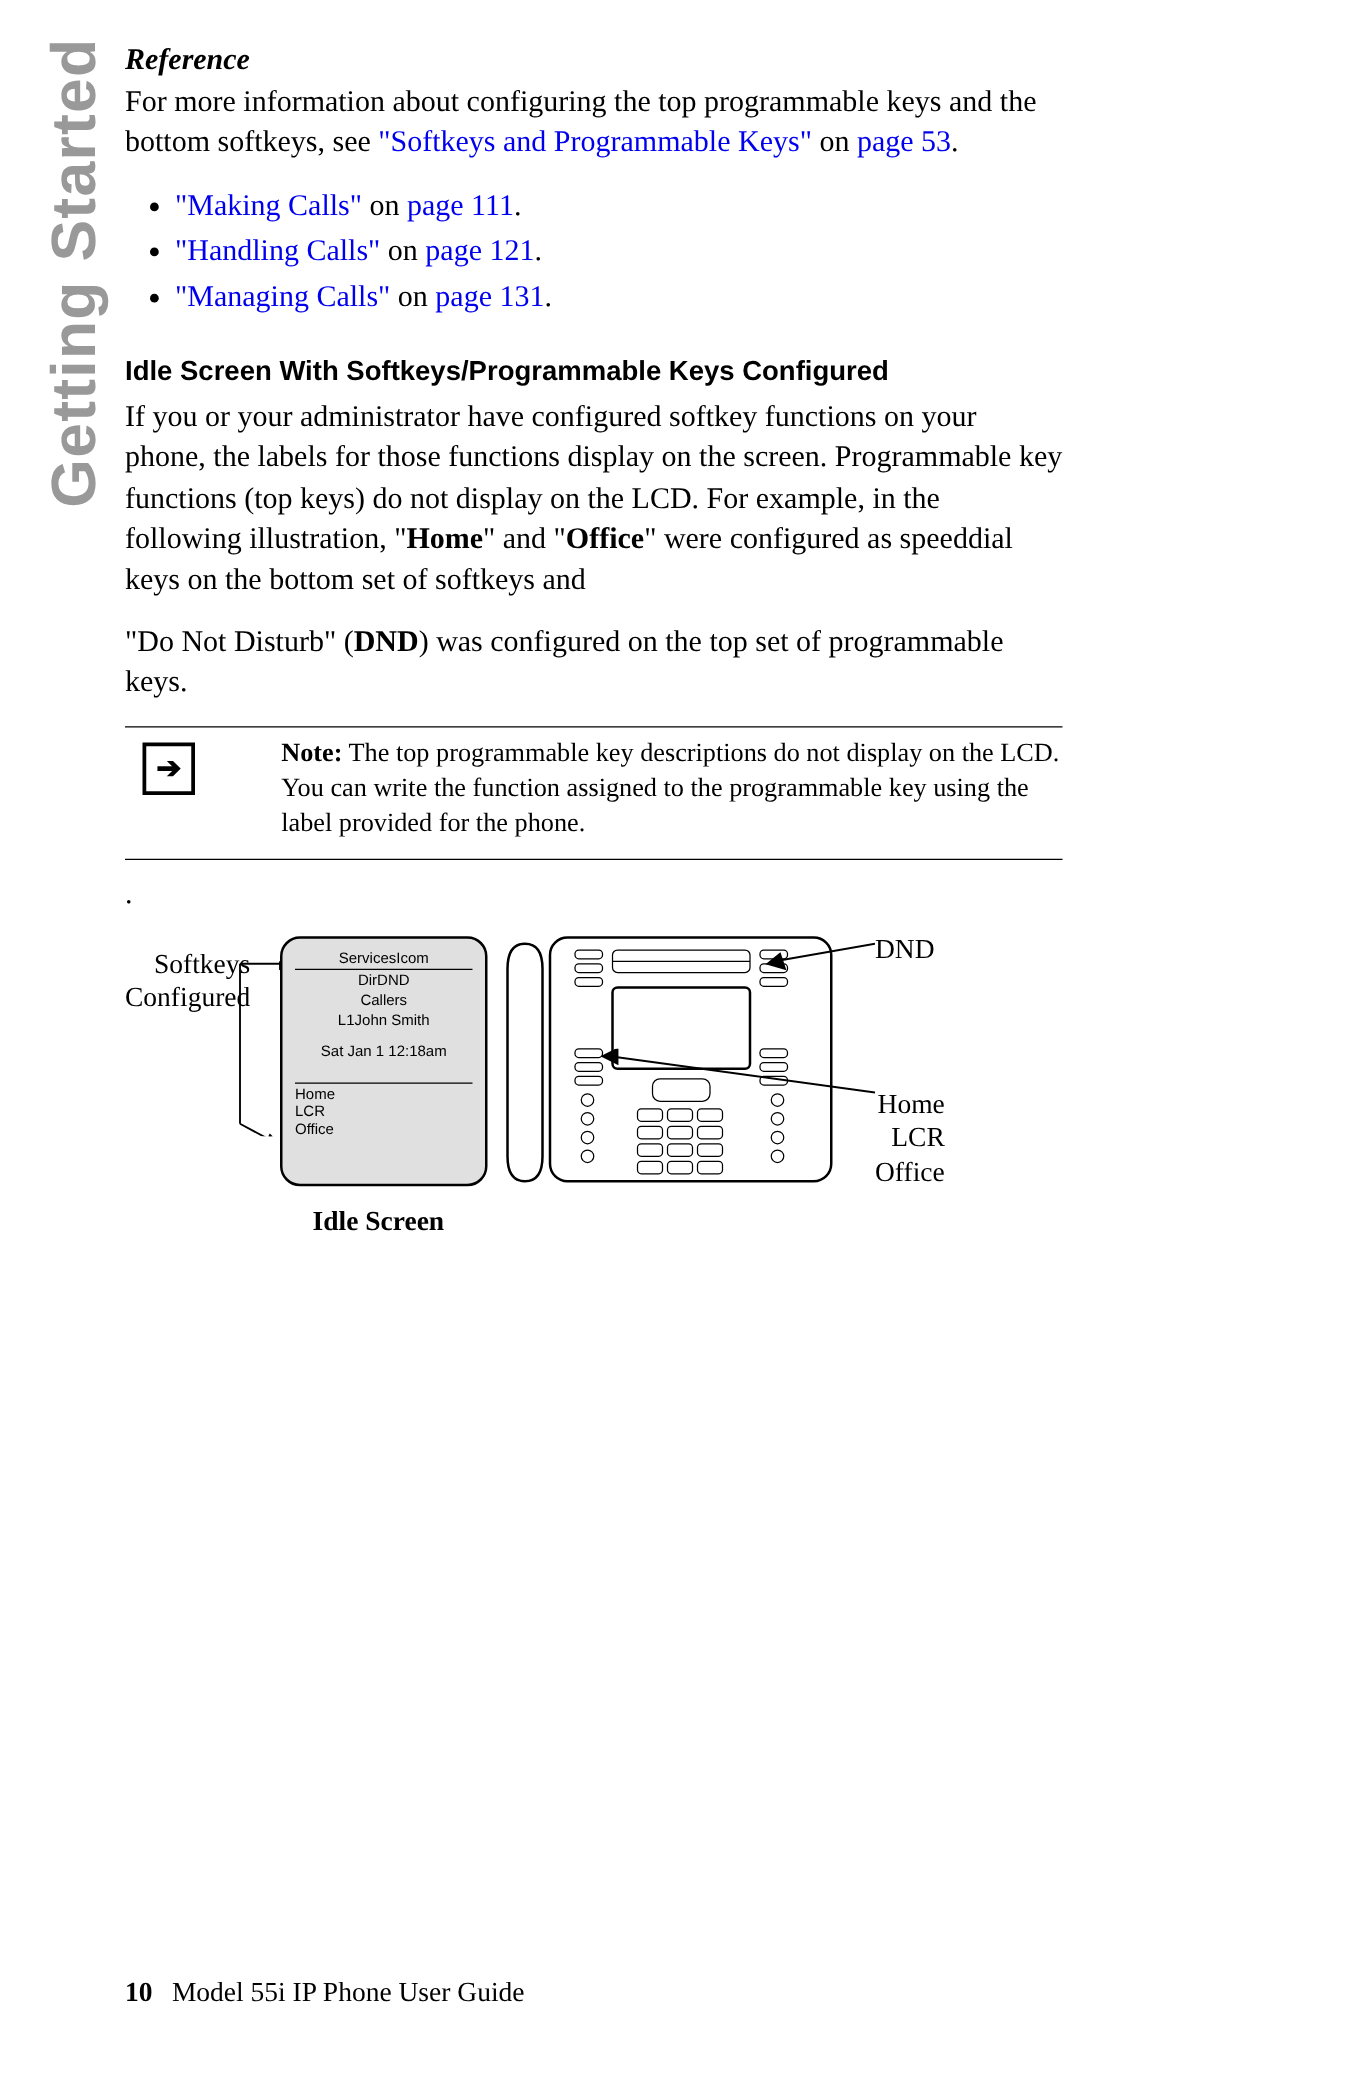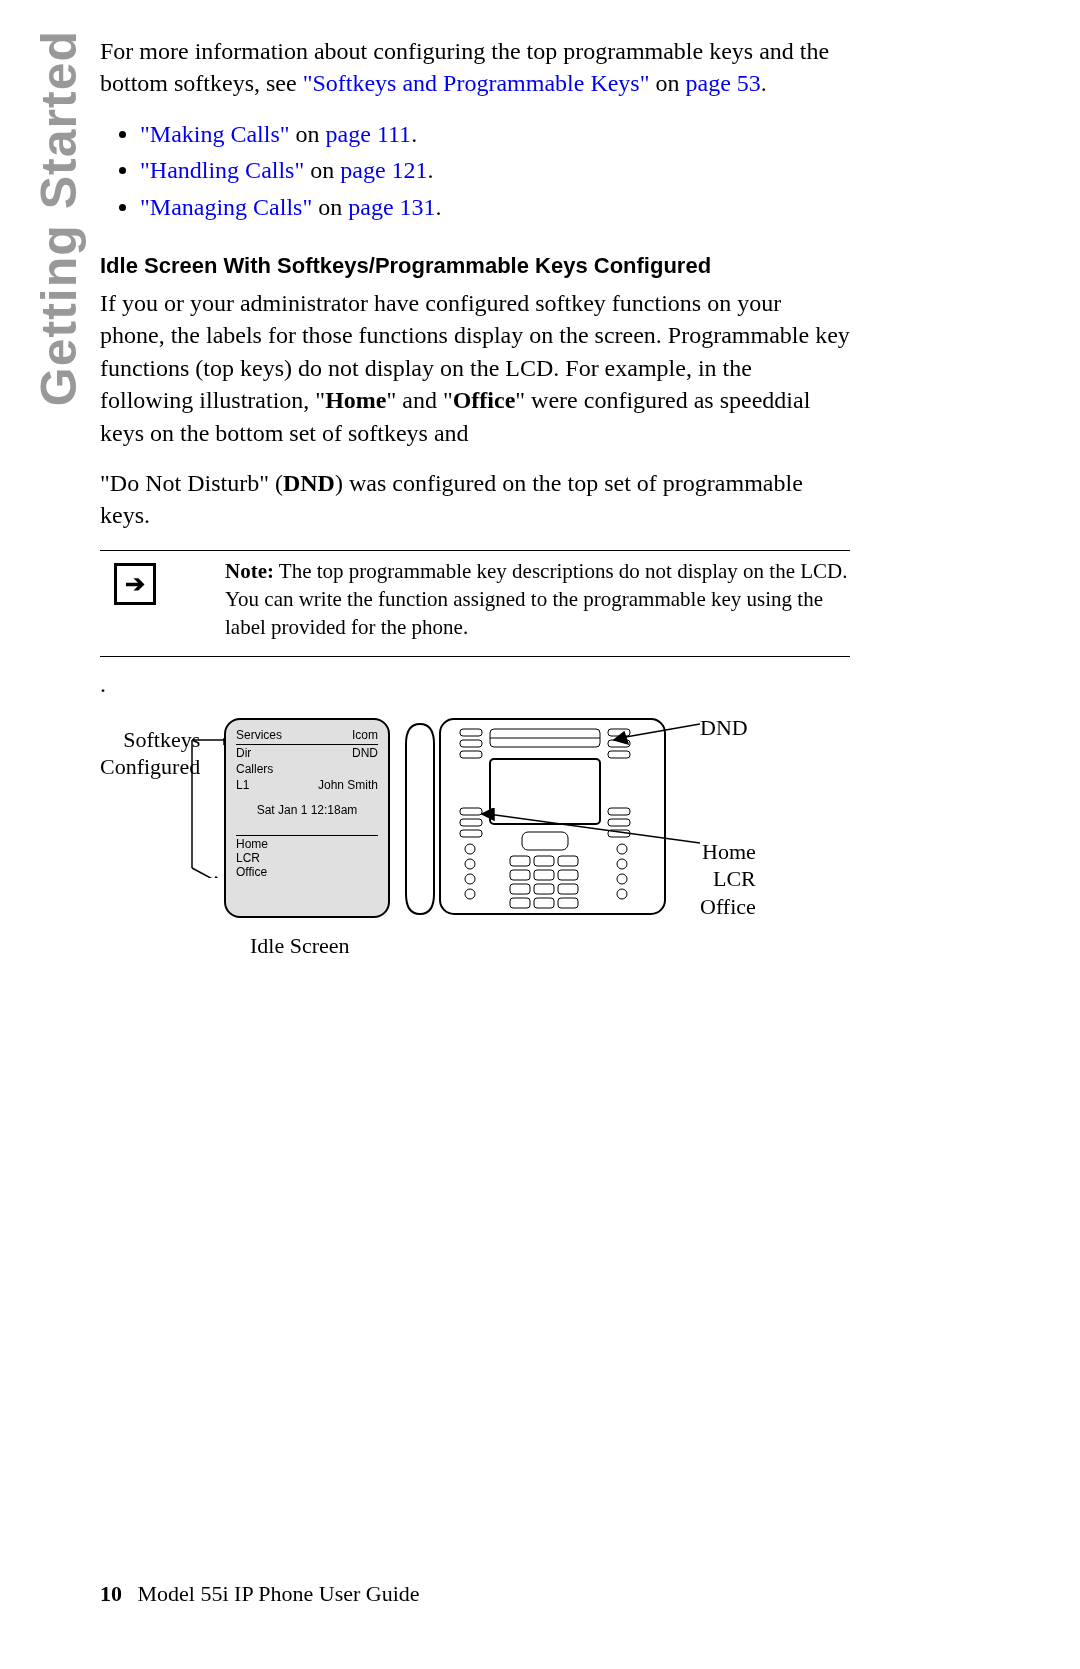--- a/index.html
+++ b/index.html
@@ -109,21 +109,21 @@
     height:200px;
     background:var(--lcd);
     border:2px solid #000;
     border-radius:16px;
     font-family:Arial,Helvetica,sans-serif;
     font-size:12px;
     color:#000;
     padding:8px 10px;
     box-sizing:border-box;
   }
-  .lcd .row{display:flex;justify-content:space-between;line-height:1.3;}
+  .lcd .row{display:flex;justify-content:center;line-height:1.3;}
   .lcd .hr{border-top:1px solid #000;margin:1px 0;}
   .lcd .center{text-align:center;margin:10px 0 18px 0;}
   
   .device{
     position:absolute;
     left:300px;
     top:6px;
     width:275px;
     height:210px;
   }
@@ -131,31 +131,32 @@
   .footer{
     position:absolute;
     left:100px;
     bottom:62px;
     font-size:22px;
   }
   .footer .pn{font-weight:700;margin-right:10px;}
   .arrow-line{position:absolute;stroke:#000;stroke-width:1.5;fill:#000;}
   .idle-caption{
     position:absolute;
-    font-weight:400;
+    font-weight:700;
     font-size:22px;
   }
 </style>
 </head>
 <body>
 
 <div class="side-tab">Getting Started</div>
 
 <div class="page">
 
+  <div class="ref-heading">Reference</div>
 
   <p>
     <span>For more information about configuring the top programmable keys and the bottom softkeys, see </span>
     <span class="link">"Softkeys and Programmable Keys"</span>
     <span> on </span>
     <span class="link">page 53</span><span>.</span>
   </p>
 
 
   <ul class="refs">

